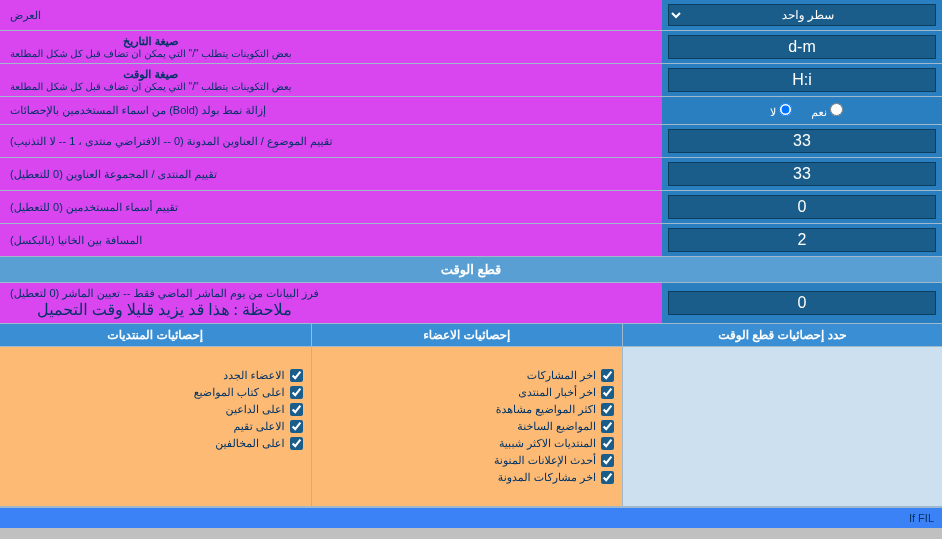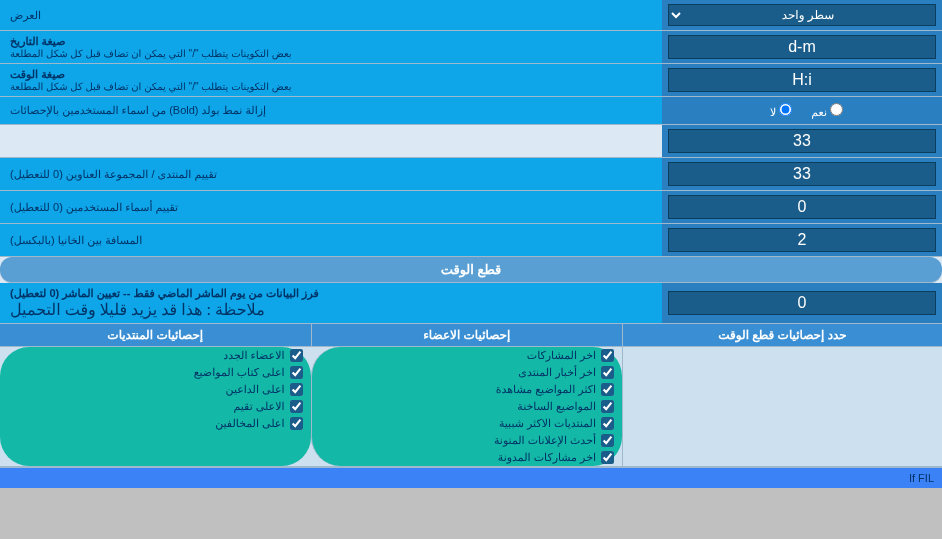--- a/index.html
+++ b/index.html
@@ -22,28 +22,28 @@
     .row-left {
       flex: 0 0 280px;
       background: #2a7fc1;
       display: flex;
       align-items: center;
       justify-content: center;
       padding: 4px 6px;
     }
     .row-right {
       flex: 1;
-      background: #0ea5e9;
+      background: #d946ef;
       display: flex;
       align-items: center;
       justify-content: flex-end;
       padding: 4px 10px;
       font-size: 11px;
       color: #003366;
-      text-align: left;
+      text-align: center;
     }
     .input-dark {
       background: #1a5c8a;
       color: #fff;
       border: 1px solid #0a3d5e;
       padding: 2px 6px;
       font-size: 16px;
       text-align: center;
       direction: ltr;
       width: 100%;
@@ -59,21 +59,20 @@
       width: 100%;
     }
     .section-header {
       background: #5a9fd4;
       color: #fff;
       font-weight: bold;
       font-size: 13px;
       padding: 5px 10px;
       text-align: center;
       border-bottom: 1px solid #a0b8cc;
-      border-radius: 12px;
     }
     .radio-group {
       display: flex;
       align-items: center;
       gap: 10px;
       direction: rtl;
       color: #fff;
       font-size: 11px;
     }
     .radio-group label {
@@ -102,23 +101,22 @@
     }
     .checkboxes-header-cell:last-child {
       border-left: none;
     }
     .checkboxes-body {
       display: flex;
     }
     .checkboxes-col {
       flex: 1;
       border-left: 1px solid #a0b8cc;
-      padding: 0 8px;
-      background: #14b8a6;
-      border-radius: 29px;
+      padding: 20px 8px;
+      background: #fdba74;
     }
     .checkboxes-col:last-child {
       border-left: none;
     }
     .checkbox-item {
       display: flex;
       align-items: center;
       gap: 5px;
       padding: 2px 0;
       font-size: 11px;
@@ -193,20 +191,21 @@
         </label>
       </div>
     </div>
     <div class="row-right">إزالة نمط بولد (Bold) من اسماء المستخدمين بالإحصائات</div>
   </div>
 
   <div class="row">
     <div class="row-left">
       <input class="input-dark" type="text" value="33" style="">
     </div>
+    <div class="row-right">تقييم الموضوع / العناوين المدونة (0 -- الافتراضي منتدى ، 1 -- لا التذنيب)</div>
   </div>
 
   <div class="row">
     <div class="row-left">
       <input class="input-dark" type="text" value="33" style="">
     </div>
     <div class="row-right">تقييم المنتدى / المجموعة العناوين (0 للتعطيل)</div>
   </div>
 
   <div class="row">
@@ -224,21 +223,21 @@
   </div>
 
   <div class="section-header">قطع الوقت</div>
 
   <div class="row">
     <div class="row-left">
       <input class="input-dark" type="text" value="0" style="">
     </div>
     <div class="row-right">
       <div>
-        <div style="font-weight:bold;">فرز البيانات من يوم الماشر الماضي فقط -- تعيين الماشر (0 لتعطيل)</div>
+        <div style="font-weight:normal;">فرز البيانات من يوم الماشر الماضي فقط -- تعيين الماشر (0 لتعطيل)</div>
         <div style="font-size:16px;font-family:Liberation Serif, serif;">ملاحظة : هذا قد يزيد قليلا وقت التحميل</div>
       </div>
     </div>
   </div>
 
   <div class="checkboxes-section">
     <div class="checkboxes-header-row">
       <div class="right-col-header">حدد إحصائيات قطع الوقت</div>
       <div class="checkboxes-header-cell">إحصائيات الاعضاء</div>
       <div class="checkboxes-header-cell">إحصائيات المنتديات</div>

